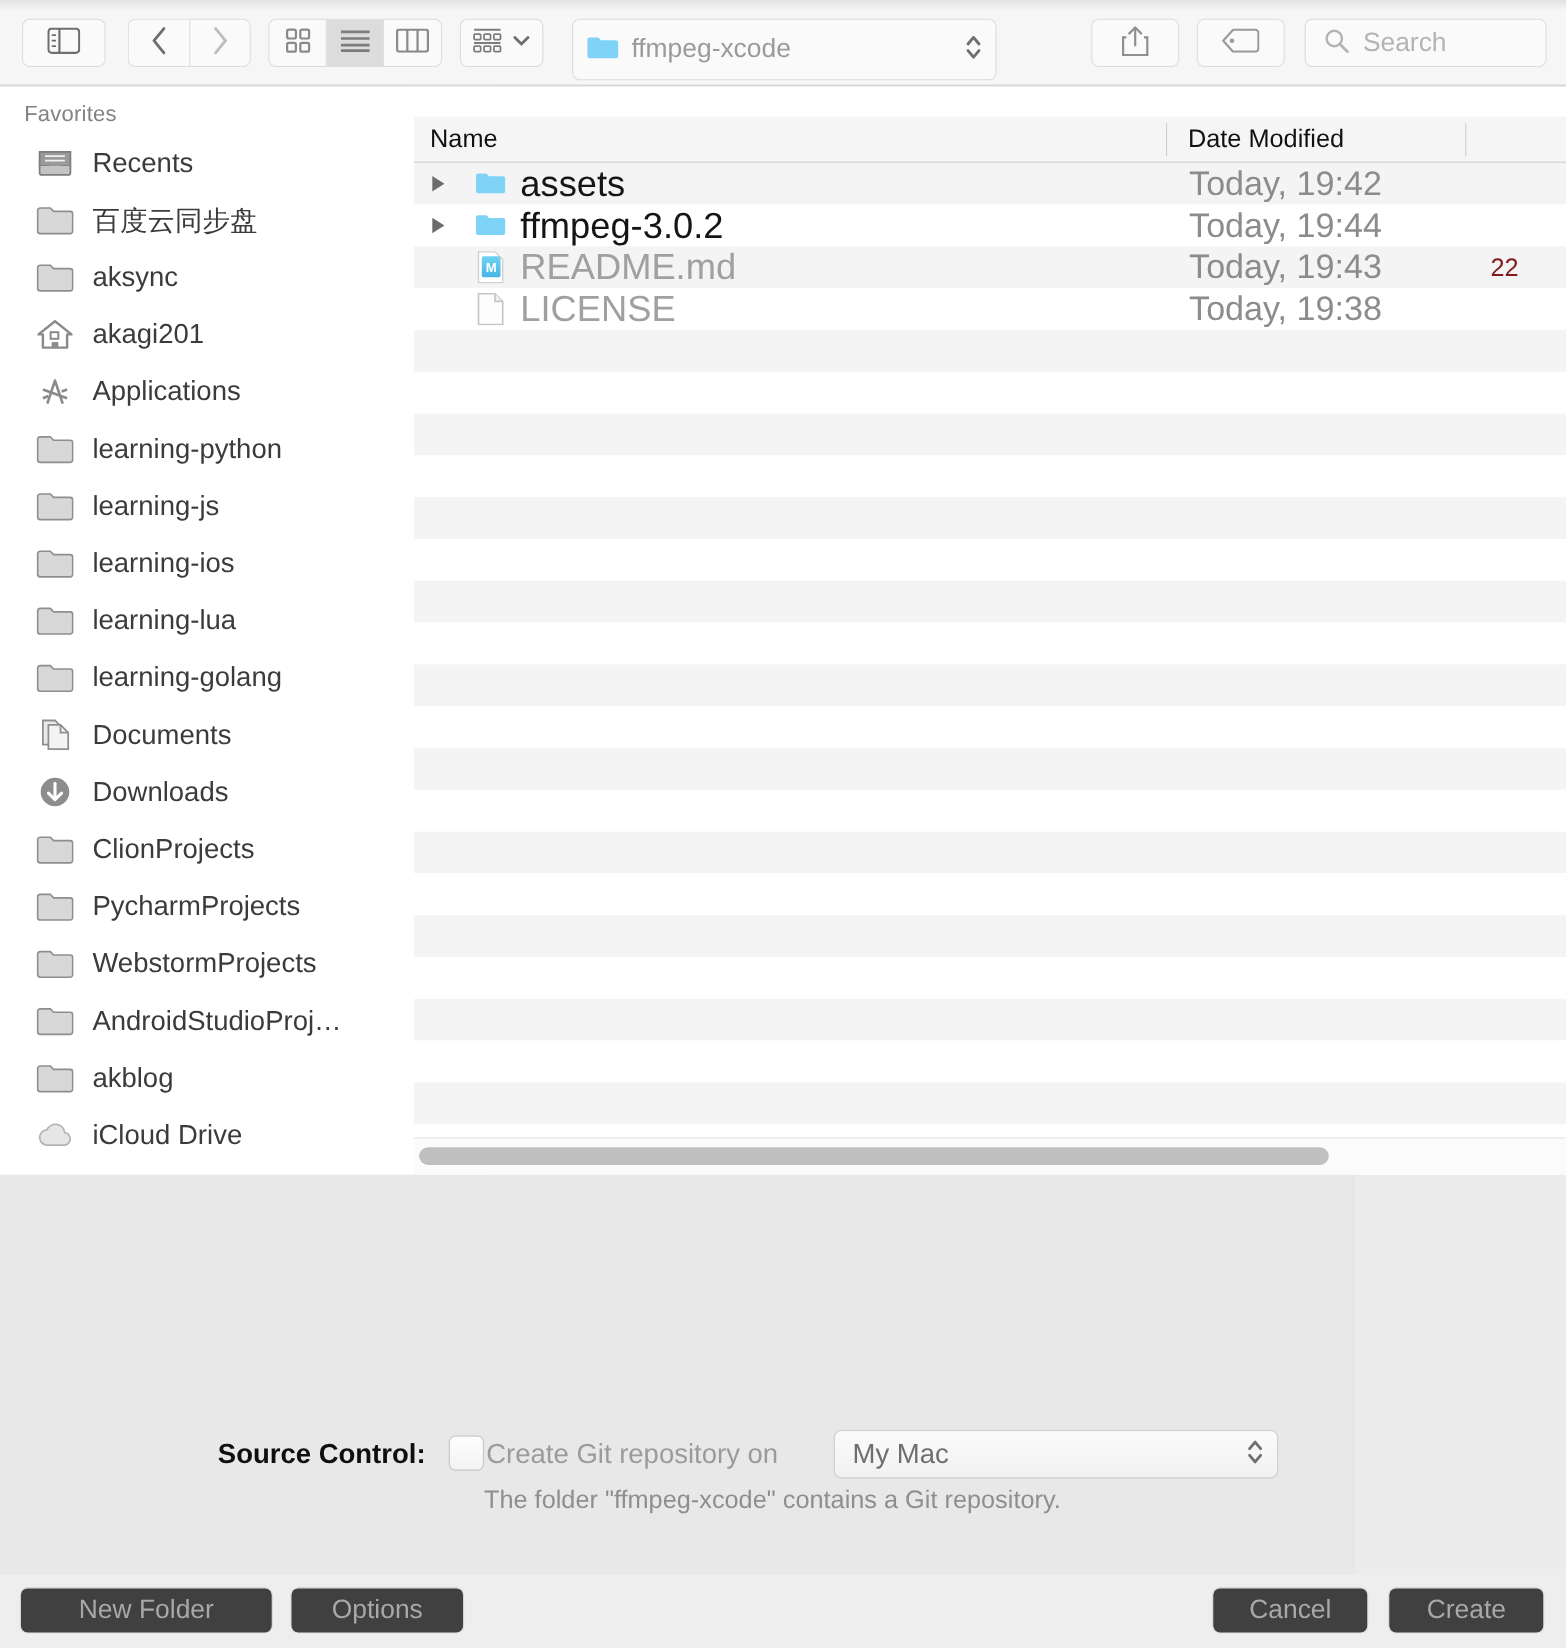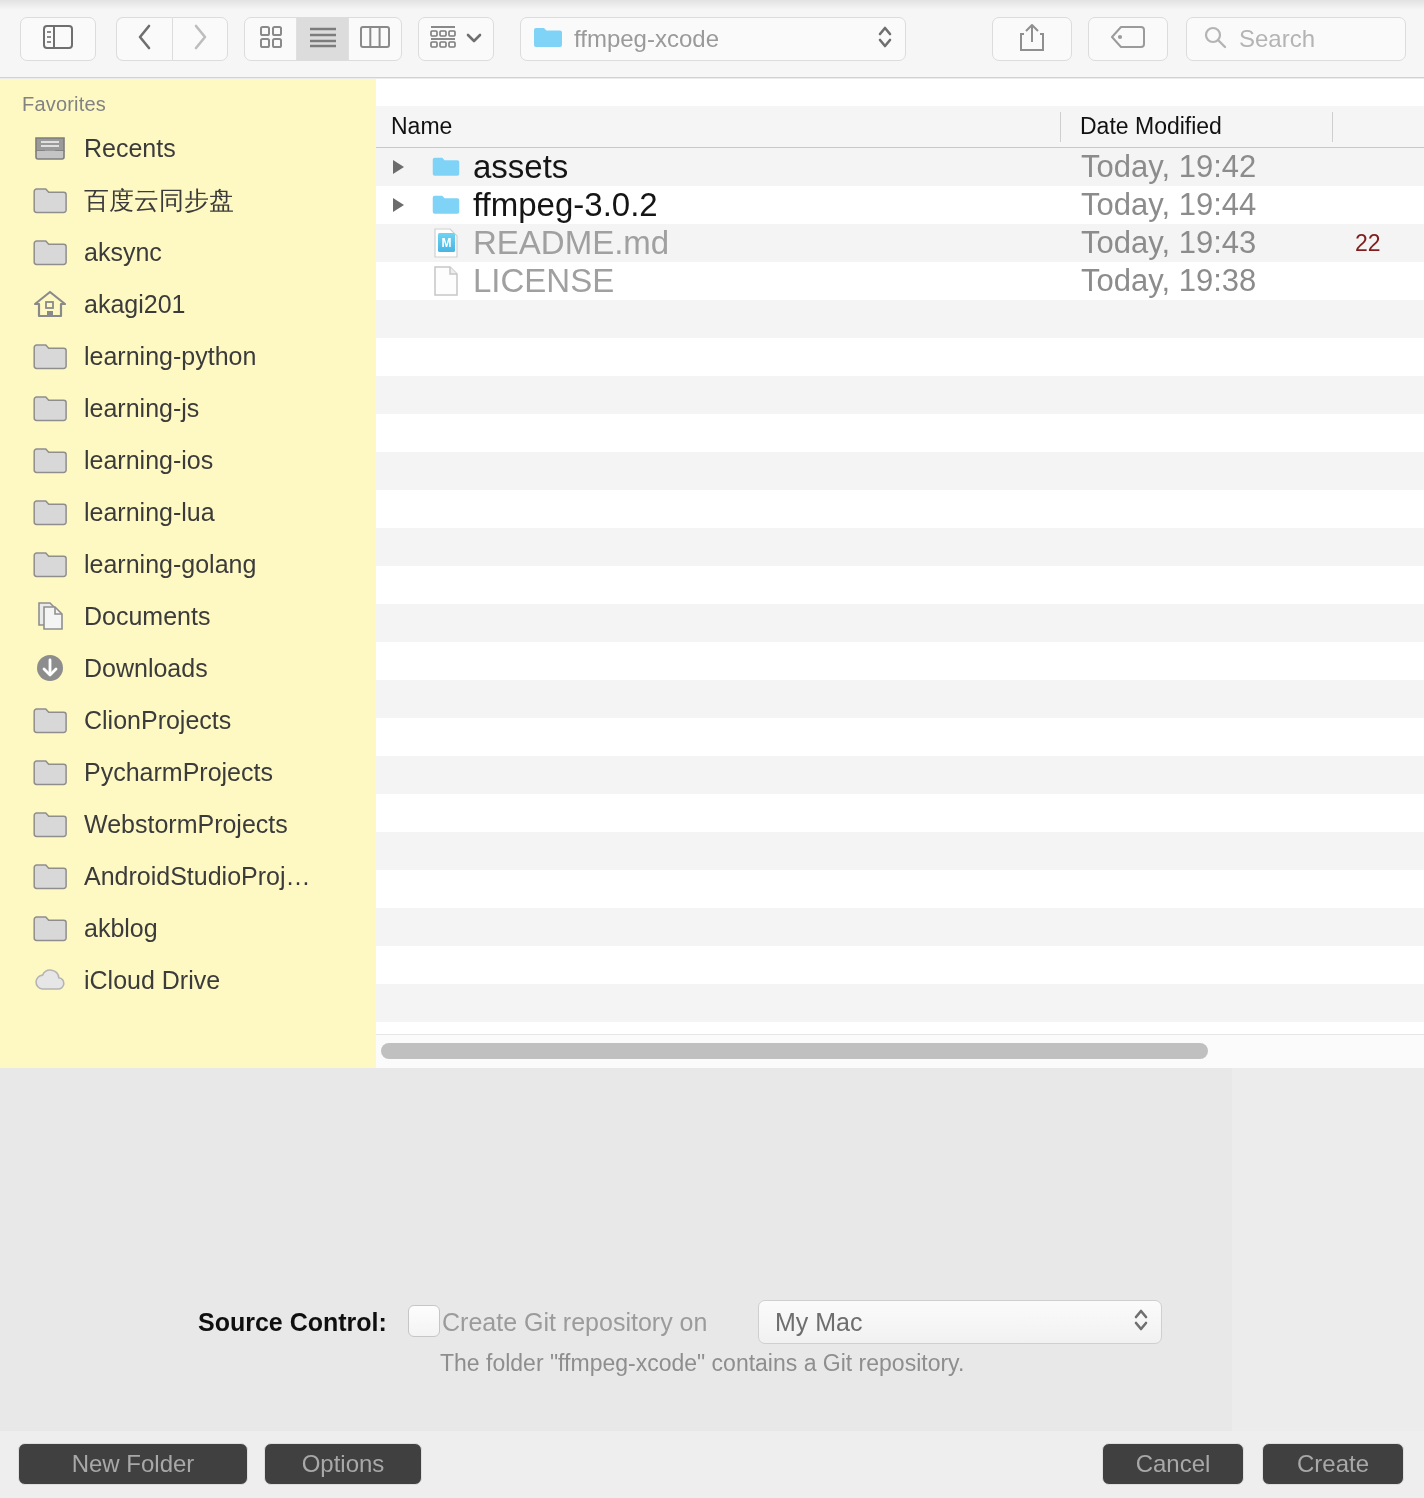--- a/index.html
+++ b/index.html
@@ -46,21 +46,21 @@
   .seg > div:last-child { border-right: none; }
   .seg > div.active { background: #dcdcdc; }
 
   #sidebar-toggle-btn { left: 20px; width: 76px; }
   #back-btn  { left: 116px; width: 56px; border-radius: 7px 0 0 7px; border-right: none; }
   #fwd-btn   { left: 172px; width: 56px; border-radius: 0 7px 7px 0; }
   #view-seg  { left: 244px; width: 158px; }
   #arrange-btn { left: 418px; width: 76px; }
   #path-popup {
     position: absolute; left: 520px; top: 17px;
-    width: 386px; height: 44px;
+    width: 386px; height: 56px;
     background: #fafafa; border: 1px solid #dcdcdc; border-radius: 7px;
     display: flex; align-items: center; padding: 0 10px 0 12px;
   }
   #path-popup .path-label {
     margin-left: 11px;
     font-size: 24px; color: #9a9a9a; flex: 1;
     white-space: nowrap; overflow: hidden;
   }
   #share-btn { left: 992px; width: 80px; }
   #tag-btn   { left: 1088px; width: 80px; }
@@ -73,21 +73,21 @@
   #search-field .ph { font-size: 24px; color: #b4b4b4; margin-left: 12px; }
 
   
   .chev { stroke: #6f6f6f; stroke-width: 2.6; fill: none; stroke-linecap: round; stroke-linejoin: round; }
   .chev-dim { stroke: #bdbdbd; }
 
   
   #sidebar {
     position: absolute; left: 0; top: 79px;
     width: 448px; height: 989px;
-    background: #fef9c3;
+    background: #ffffff;
     border-right: 1px solid #dcdcdc;
     overflow: hidden;
   }
   #fav-header {
     font-size: 20px; color: #828282;
     padding: 14px 0 6px 22px;
     letter-spacing: .2px;
   }
   .sb-item {
     height: 52px;
@@ -414,20 +414,31 @@
             <svg width="34" height="30" viewBox="0 0 34 30">
               <path d="M17 3 L32 15 h-4 v12 h-22 v-12 h-4 z" fill="none" stroke="#8a8a8a" stroke-width="2.2" stroke-linejoin="round"></path>
               <rect x="13" y="13" width="7" height="6" fill="none" stroke="#8a8a8a" stroke-width="1.8"></rect>
               <rect x="14" y="22" width="6" height="5" fill="#8a8a8a"></rect>
             </svg>
           </span>
           <span class="sb-label">akagi201</span>
         </div>
         <div class="sb-item">
           <span class="sb-icon">
+            <svg width="34" height="30" viewBox="0 0 34 30">
+              <path d="M10 26 L17 5 L24 26" fill="none" stroke="#8a8a8a" stroke-width="2.4" stroke-linejoin="round"></path>
+              <line x1="6" y1="13" x2="28" y2="21" stroke="#8a8a8a" stroke-width="2.4"></line>
+              <line x1="6" y1="21" x2="11" y2="19" stroke="#8a8a8a" stroke-width="2.4"></line>
+              <line x1="23" y1="15" x2="28" y2="13" stroke="#8a8a8a" stroke-width="2.4"></line>
+            </svg>
+          </span>
+          <span class="sb-label">Applications</span>
+        </div>
+        <div class="sb-item">
+          <span class="sb-icon">
             <svg width="34" height="27" viewBox="0 0 34 27">
               <path d="M1.2 4.5 a2.4 2.4 0 0 1 2.4-2.4 h9.2 l2.9 3.1 h15 a2.4 2.4 0 0 1 2.4 2.4 v15.4 a2.4 2.4 0 0 1 -2.4 2.4 h-27.1 a2.4 2.4 0 0 1 -2.4 -2.4 z" fill="#d8d8d8" stroke="#8e8e8e" stroke-width="1.5"></path>
             </svg>
           </span>
           <span class="sb-label">learning-python</span>
         </div>
         <div class="sb-item">
           <span class="sb-icon">
             <svg width="34" height="27" viewBox="0 0 34 27">
               <path d="M1.2 4.5 a2.4 2.4 0 0 1 2.4-2.4 h9.2 l2.9 3.1 h15 a2.4 2.4 0 0 1 2.4 2.4 v15.4 a2.4 2.4 0 0 1 -2.4 2.4 h-27.1 a2.4 2.4 0 0 1 -2.4 -2.4 z" fill="#d8d8d8" stroke="#8e8e8e" stroke-width="1.5"></path>

